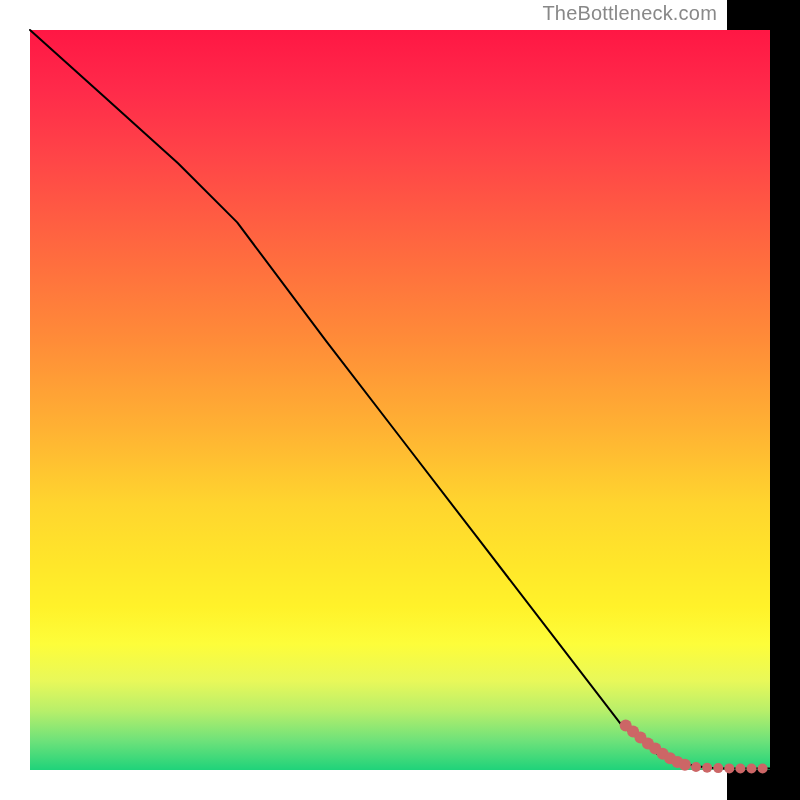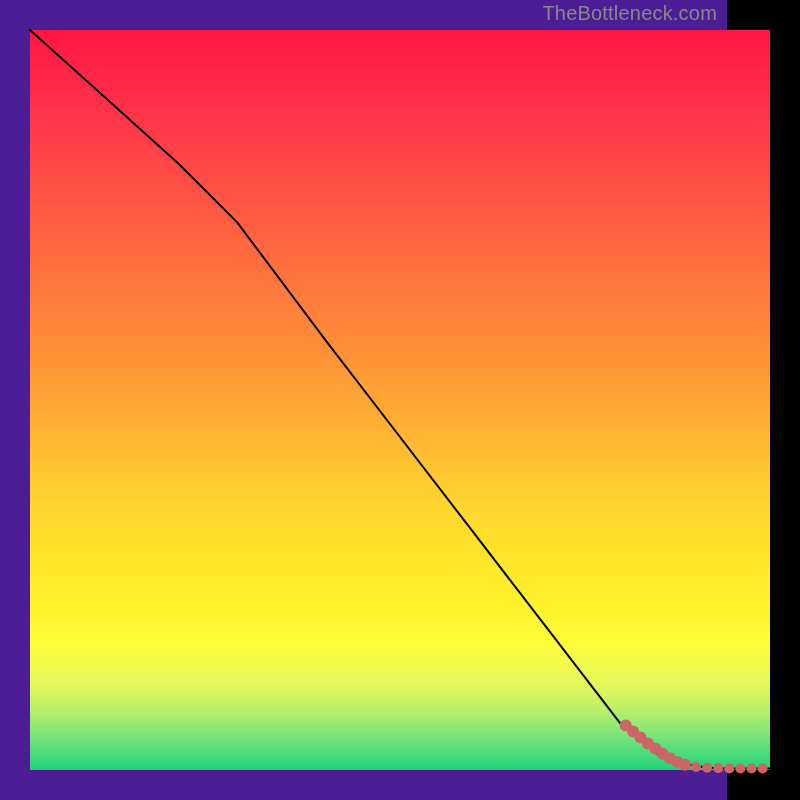--- a/index.html
+++ b/index.html
@@ -8,21 +8,21 @@
     width: 800px;
     height: 800px;
     background: #000;
     overflow: hidden;
     font-family: Arial, Helvetica, sans-serif;
   }
   .frame {
     position: absolute;
     left: 0; top: 0;
     width: 727px; height: 800px;
-    background: #4c1d95;
+    background: #ffffff;
   }
   .watermark {
     position: absolute;
     top: 2px;
     right: 10px;
     color: #888;
     font-size: 20px;
     font-weight: 500;
     letter-spacing: 0.2px;
     user-select: none;

